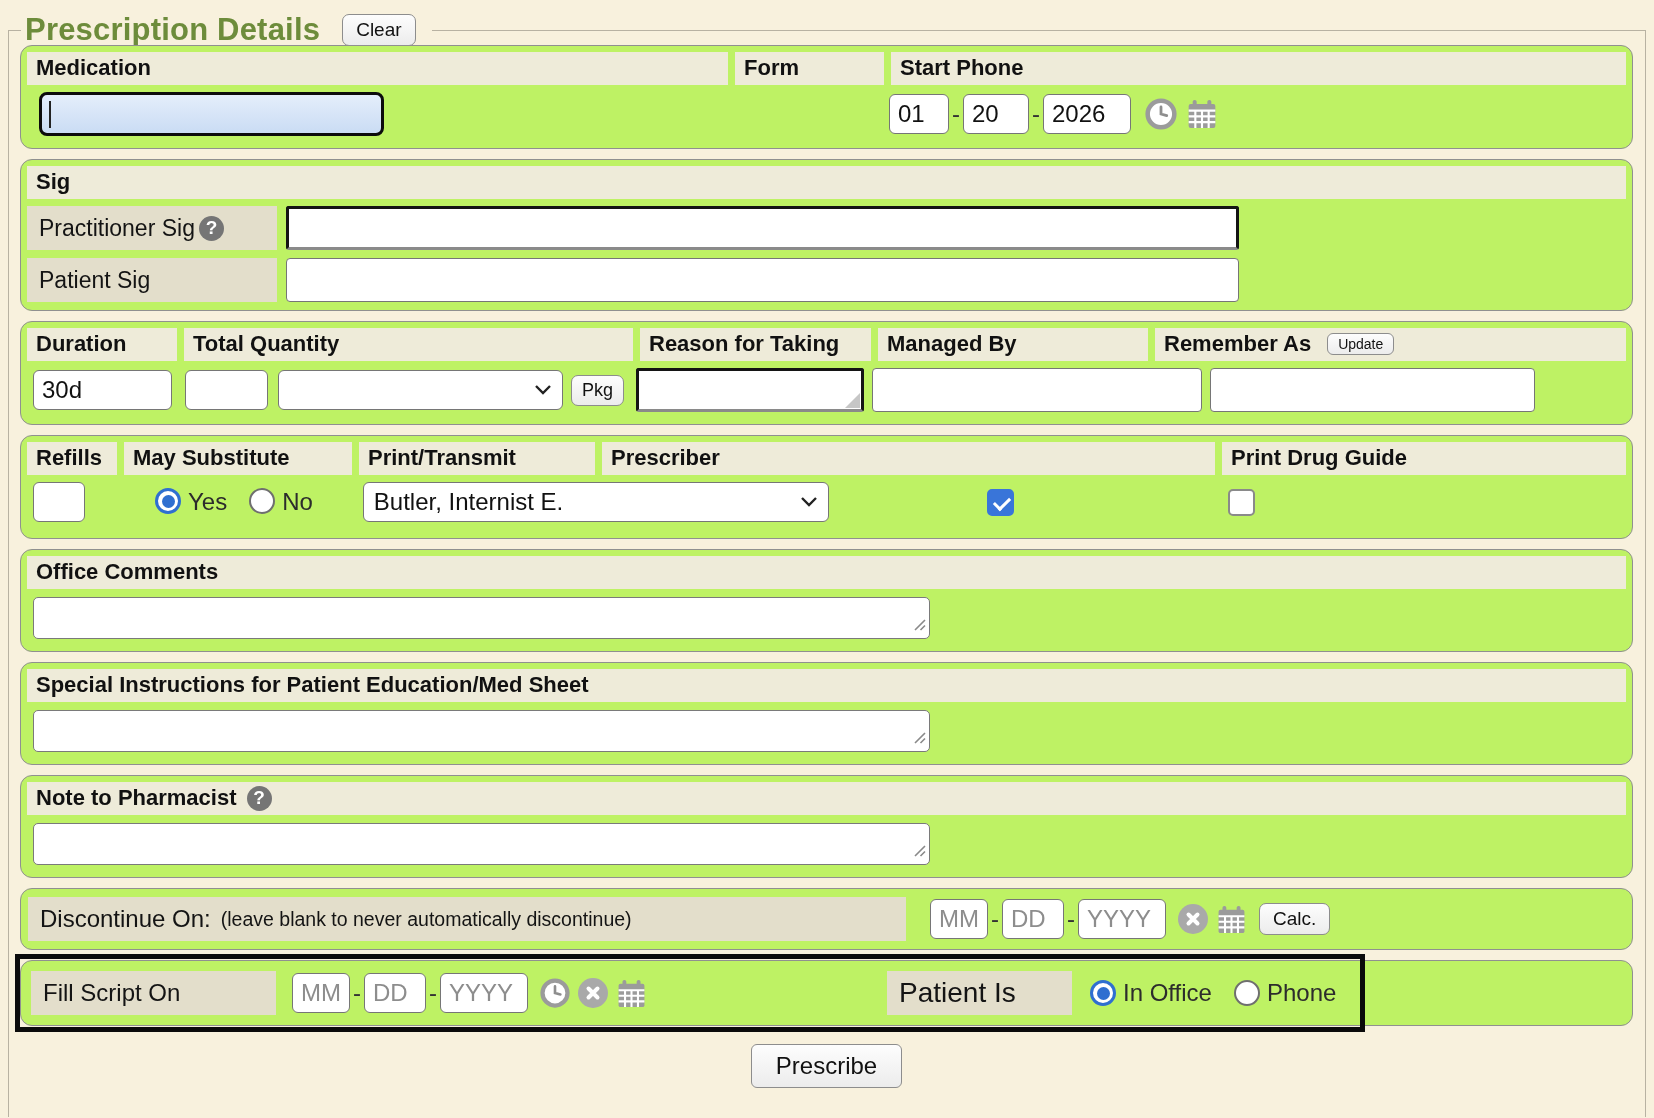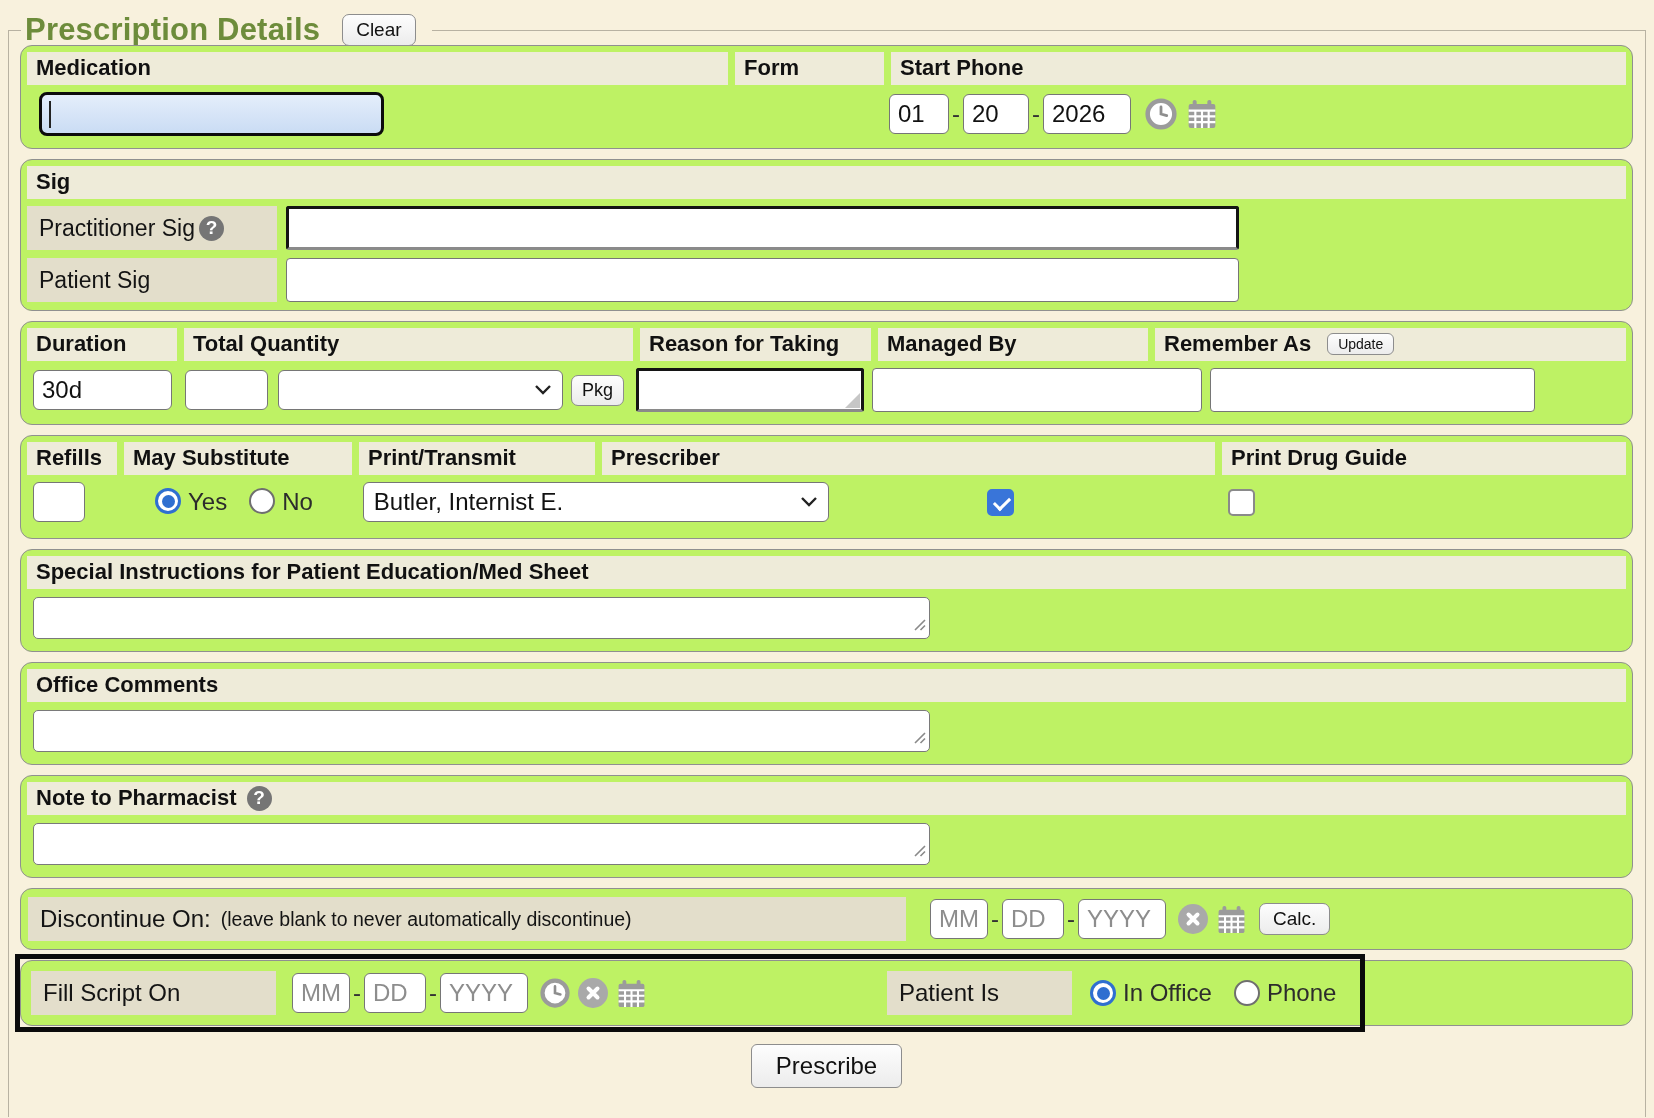--- a/index.html
+++ b/index.html
@@ -225,32 +225,32 @@
             </svg>
           </span>
       </div>
       <span class="cb on" style="margin-left:158px"></span>
       <span class="cb" style="margin-left:214px"></span>
     </div>
   </div>
 
   <div class="row">
     <div class="hdrs">
-        <div class="hdr" style="flex:1">Special Instructions for Patient Education/Med Sheet</div>
+        <div class="hdr" style="flex:1">Office Comments</div>
       </div>
     <div class="ta">
       <span class="grip"><svg width="16" height="16">
             <path d="M4 14L14 4M9.5 14L14 9.5" stroke="#8a8a8a" stroke-width="1.6"></path>
           </svg></span>
     </div>
   </div>
 
   <div class="row">
     <div class="hdrs">
-        <div class="hdr" style="flex:1">Office Comments</div>
+        <div class="hdr" style="flex:1">Special Instructions for Patient Education/Med Sheet</div>
       </div>
     <div class="ta">
       <span class="grip"><svg width="16" height="16">
             <path d="M4 14L14 4M9.5 14L14 9.5" stroke="#8a8a8a" stroke-width="1.6"></path>
           </svg></span>
     </div>
   </div>
 
   <div class="row">
     <div class="hdrs">
@@ -323,21 +323,21 @@
         <svg width="31" height="31" viewBox="0 0 24 24">
             <rect x="5" y="1.5" width="3" height="5" rx="1.4" fill="#9b9b9b"></rect>
             <rect x="16" y="1.5" width="3" height="5" rx="1.4" fill="#9b9b9b"></rect>
             <rect x="2" y="4.5" width="20" height="18" rx="1.5" fill="#9b9b9b"></rect>
             <g stroke="#fff" stroke-width="1.6">
               <path d="M2 9.5h20M2 13.8h20M2 18.1h20"></path>
               <path d="M7 9.5V22.5M12 9.5V22.5M17 9.5V22.5"></path>
             </g>
           </svg>
       </span>
-      <div class="lbl" style="width:185px;margin-left:240px;font-size:24px">
+      <div class="lbl" style="width:185px;margin-left:240px;font-size:28px">
         <span>Patient Is</span>
       </div>
       <div style="display:flex;align-items:center;margin-left:18px">
         <span class="radio sel"></span>
         <span class="rlabel">In Office</span>
         <span class="radio"></span>
         <span class="rlabel">Phone</span>
       </div>
     </div>
   </div>

